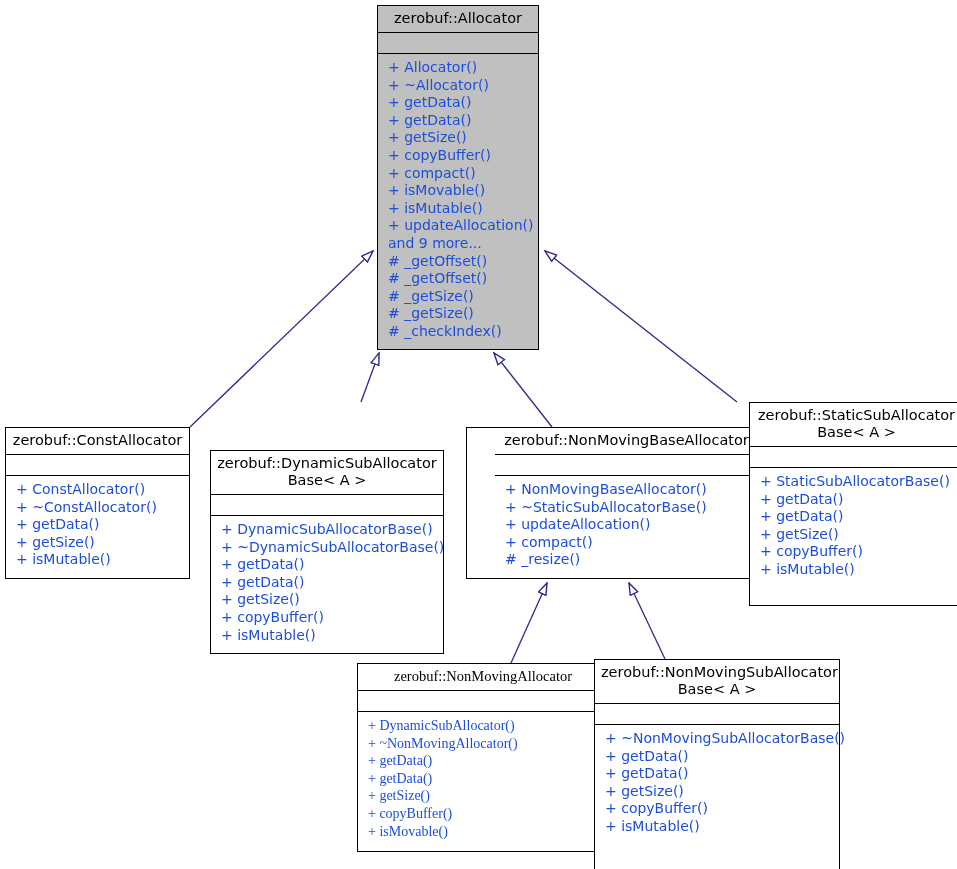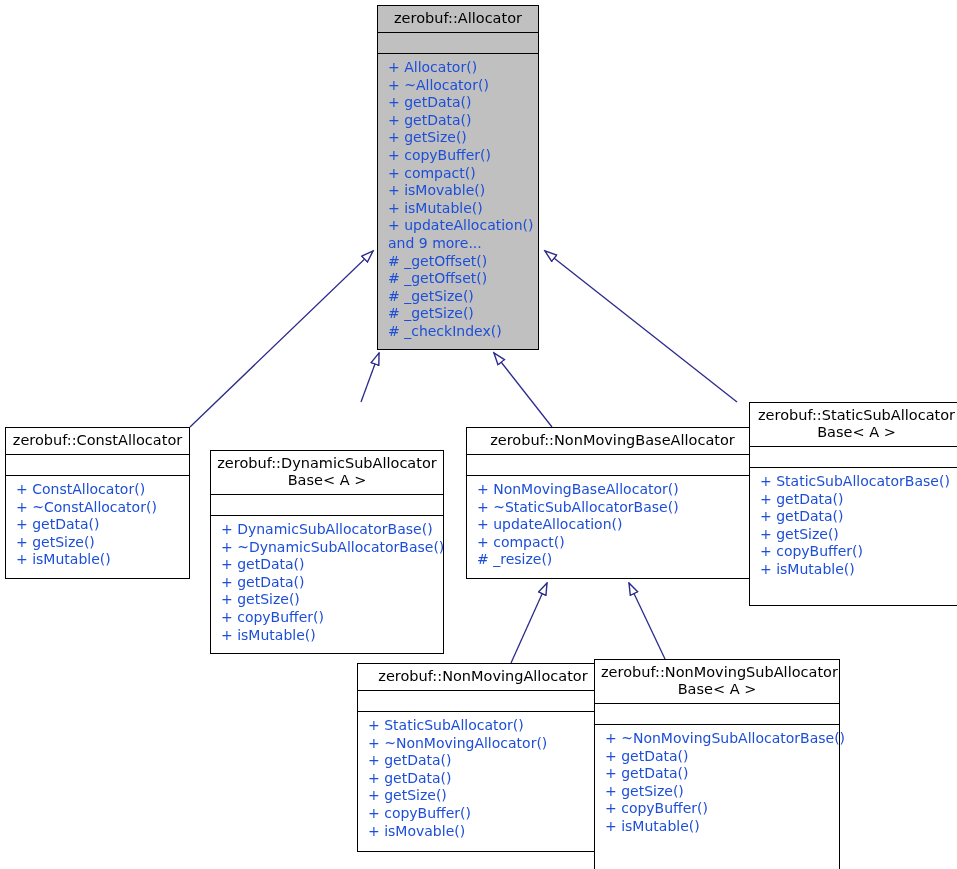--- a/index.html
+++ b/index.html
@@ -129,21 +129,21 @@
       <div class="op">+ DynamicSubAllocatorBase()</div>
       <div class="op">+ ~DynamicSubAllocatorBase()</div>
       <div class="op">+ getData()</div>
       <div class="op">+ getData()</div>
       <div class="op">+ getSize()</div>
       <div class="op">+ copyBuffer()</div>
       <div class="op">+ isMutable()</div>
     </div>
   </div>
 
-  <div class="uml-class" style="left:466px; top:427px; width:293px; height:152px;">
+  <div class="uml-class" style="left:466px; top:427px; width:293px; height:152px;padding-left:28px;">
     <div class="uml-title">zerobuf::NonMovingBaseAllocator</div>
     <div class="uml-attrs"></div>
     <div class="uml-ops">
       <div class="op">+ NonMovingBaseAllocator()</div>
       <div class="op">+ ~StaticSubAllocatorBase()</div>
       <div class="op">+ updateAllocation()</div>
       <div class="op">+ compact()</div>
       <div class="op"># _resize()</div>
     </div>
   </div>
@@ -155,25 +155,25 @@
     <div class="uml-ops">
       <div class="op">+ StaticSubAllocatorBase()</div>
       <div class="op">+ getData()</div>
       <div class="op">+ getData()</div>
       <div class="op">+ getSize()</div>
       <div class="op">+ copyBuffer()</div>
       <div class="op">+ isMutable()</div>
     </div>
   </div>
 
-  <div class="uml-class" style="left:357px; top:663px; width:252px; height:189px;">
+  <div class="uml-class" style="left:357px; top:663px; width:252px; height:189px;font-family:Liberation Serif, serif;">
     <div class="uml-title">zerobuf::NonMovingAllocator</div>
     <div class="uml-attrs"></div>
     <div class="uml-ops">
-      <div class="op">+ StaticSubAllocator()</div>
+      <div class="op">+ DynamicSubAllocator()</div>
       <div class="op">+ ~NonMovingAllocator()</div>
       <div class="op">+ getData()</div>
       <div class="op">+ getData()</div>
       <div class="op">+ getSize()</div>
       <div class="op">+ copyBuffer()</div>
       <div class="op">+ isMovable()</div>
     </div>
   </div>
 
   <div class="uml-class" style="left:594px; top:659px; width:246px; height:228px;">

